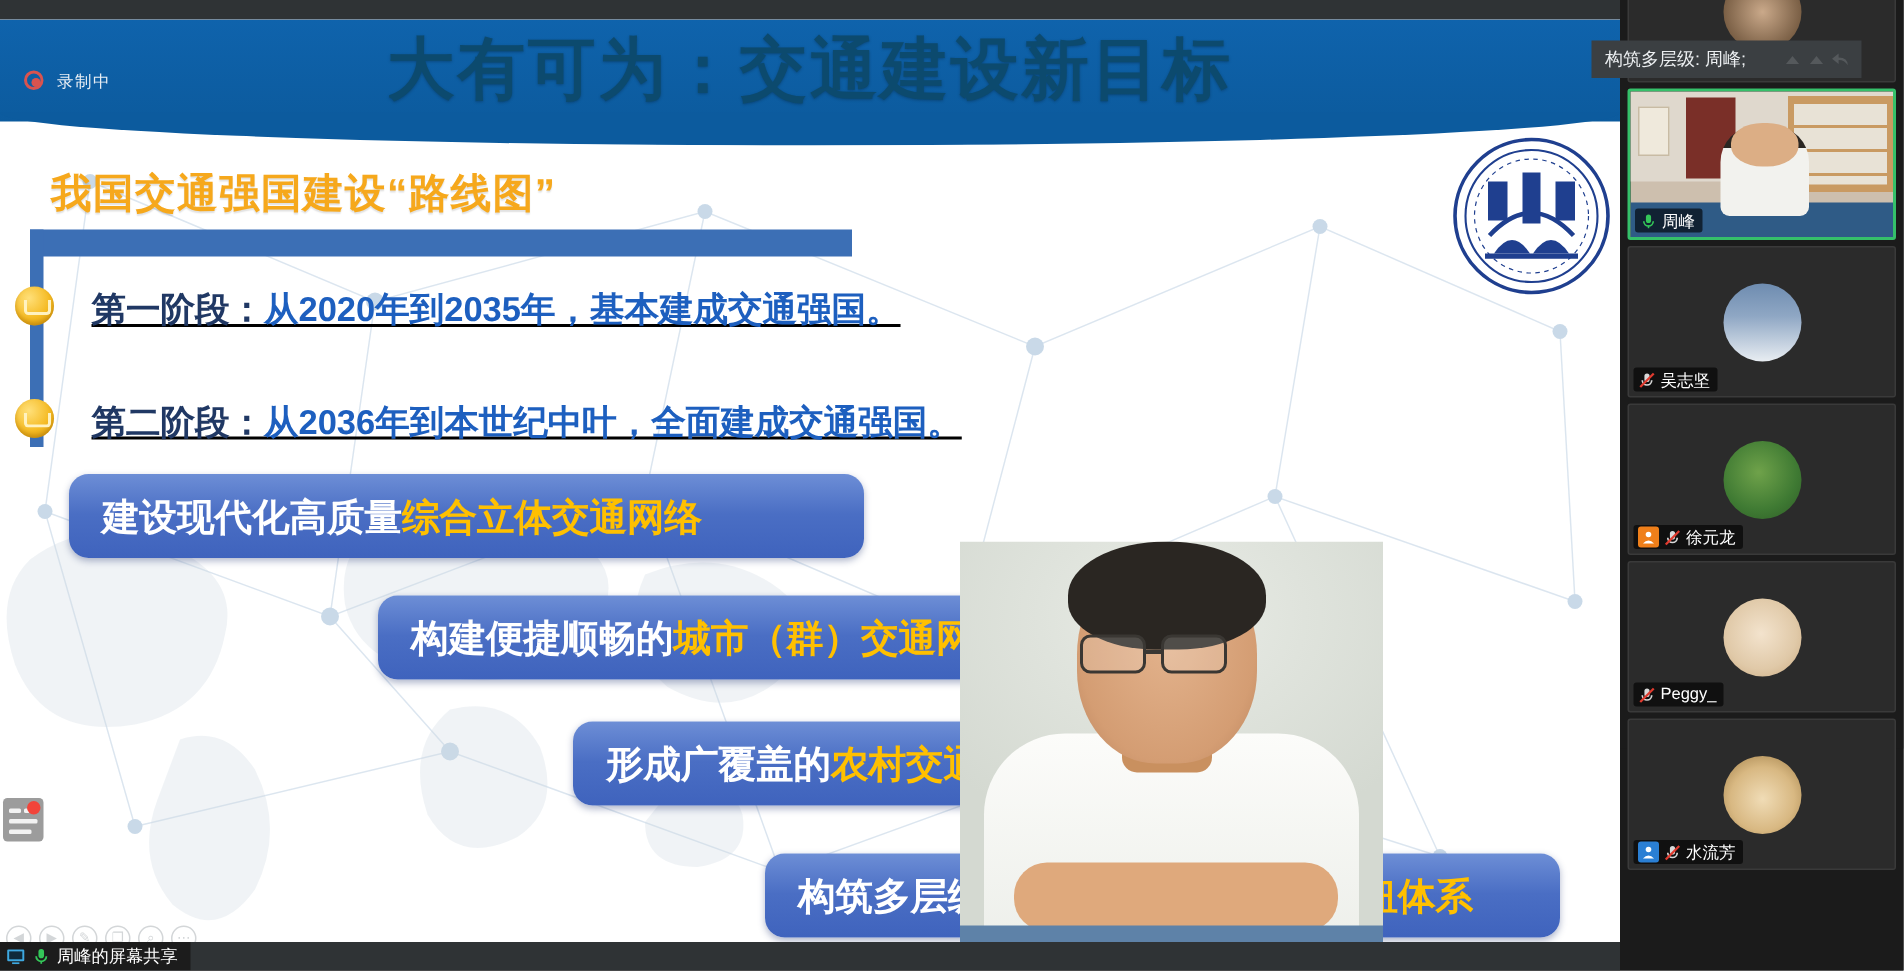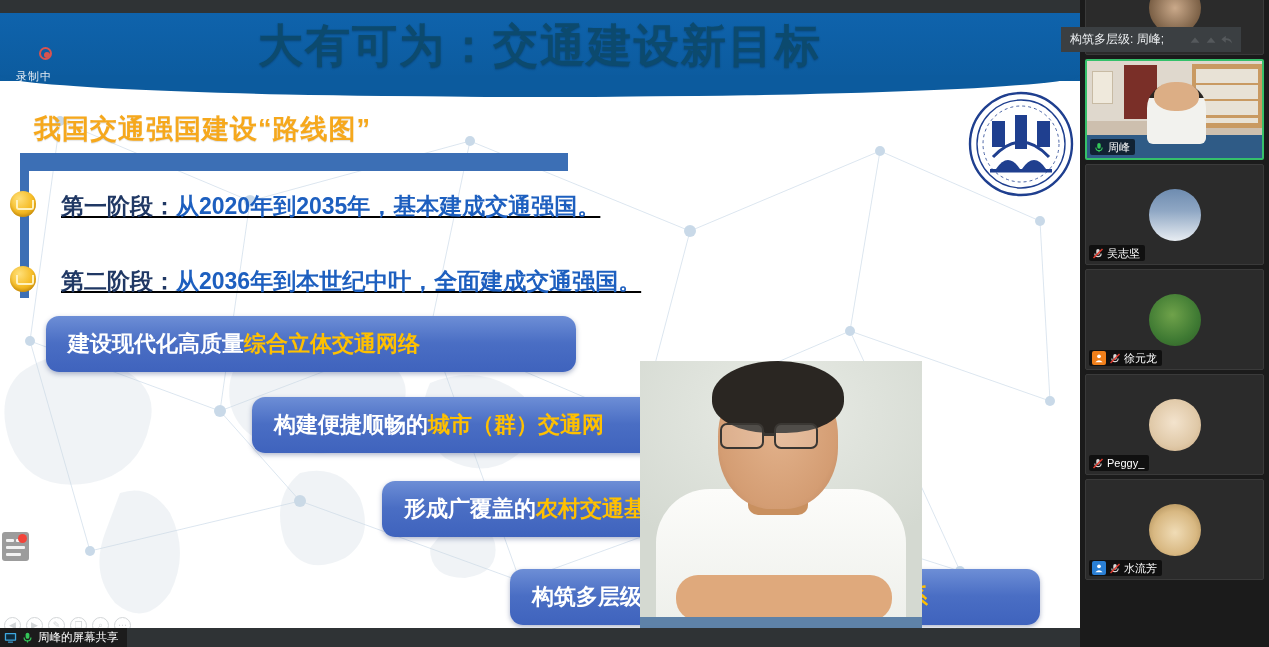--- a/index.html
+++ b/index.html
@@ -29,23 +29,22 @@
     position: absolute; left: 0; top: 0; width: 1080px; height: 68px;
     background: linear-gradient(180deg,#0f63ac 0%,#0c5b9e 100%);
   }
   #title-band:after {
     content: ""; position: absolute; left: 0; bottom: -16px; width: 1080px; height: 22px;
     background: #0c5b9e;
     border-radius: 0 0 50% 50% / 0 0 100% 100%;
     clip-path: ellipse(62% 100% at 50% 0%);
   }
   #rec {
-    position: absolute; left: 16px; top: 34px; display: flex; align-items: flex-end; gap: 9px;
+    position: absolute; left: 16px; top: 34px; display: flex; align-items: flex-start; gap: 9px;
     z-index: 6;
-    flex-direction: column;
   }
   .rec-dot {
     width: 13px; height: 13px; border-radius: 50%;
     border: 2px solid #d9534f; position: relative;
   }
   .rec-dot:before {
     content: ""; position: absolute; left: 2.5px; top: 2.5px;
     width: 6px; height: 6px; border-radius: 50%; background: #d9534f;
   }
   #rec-label { color: #e8eef4; font-size: 11px; letter-spacing: 1px; }
@@ -101,21 +100,21 @@
 
   #phase1 { left: 10px; top: 178px; }
   #phase2 { left: 10px; top: 253px; }
 
   .cbox {
     position: absolute;
     background: linear-gradient(180deg,#6d8ed6 0%,#4a6ec4 48%,#3f63bd 100%);
     border-radius: 13px;
     display: flex; align-items: center;
     box-shadow: 0 2px 5px rgba(30,50,110,.35);
-    font-size: 22px; font-weight: bold; white-space: nowrap;
+    font-size: 25px; font-weight: bold; white-space: nowrap;
     padding: 0 22px;
     color: #ffffff;
   }
   .cbox .hl { color: #ffc000; }
   #cbox1 { left: 46px;  top: 303px; width: 530px; height: 56px; }
   #cbox2 { left: 252px; top: 384px; width: 530px; height: 56px; }
   #cbox3 { left: 382px; top: 468px; width: 530px; height: 56px; }
   #cbox4 { left: 510px; top: 556px; width: 530px; height: 56px; }
 
   

